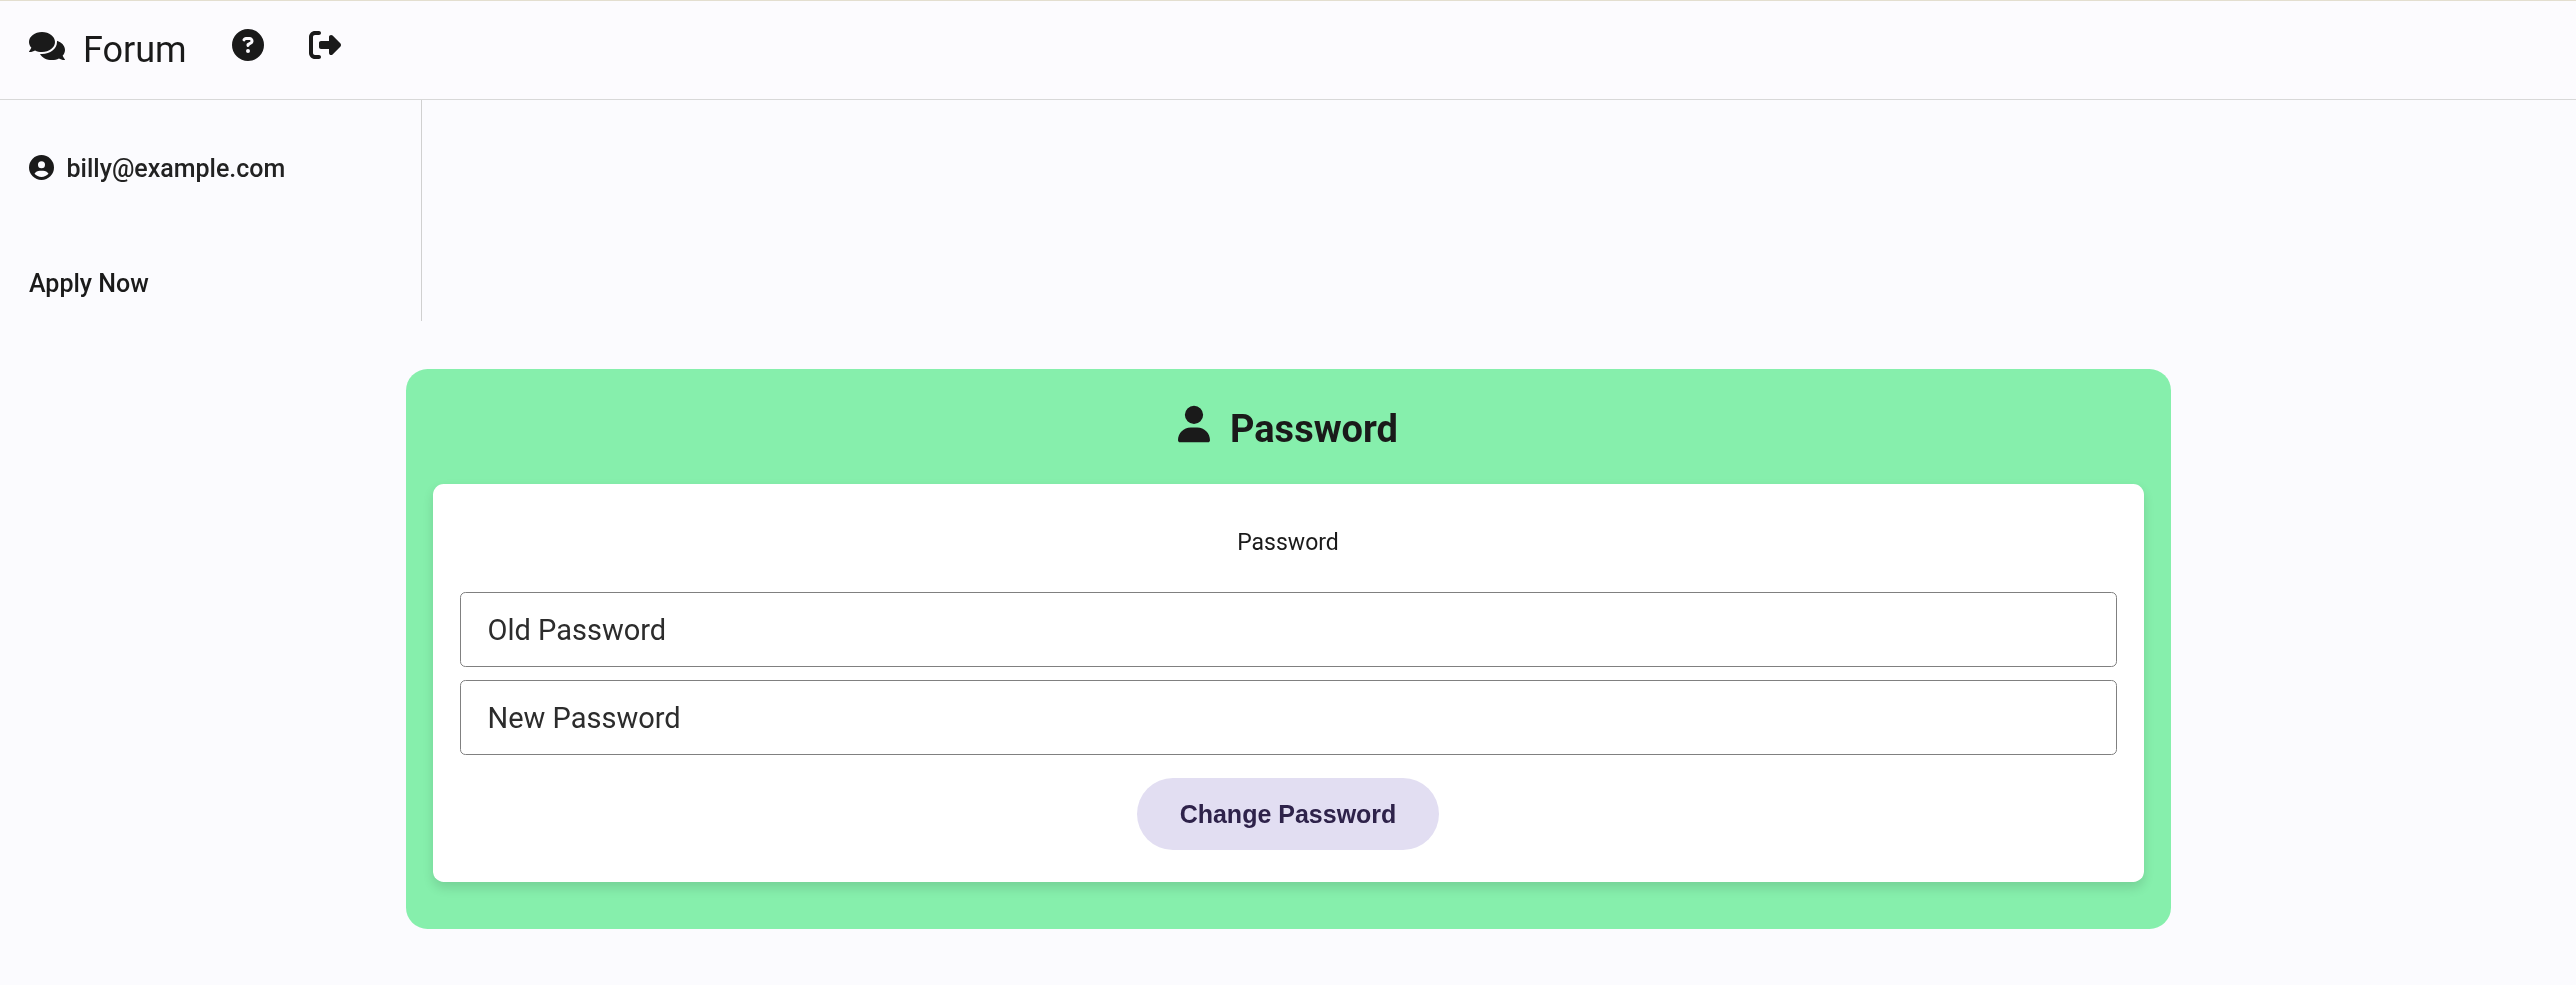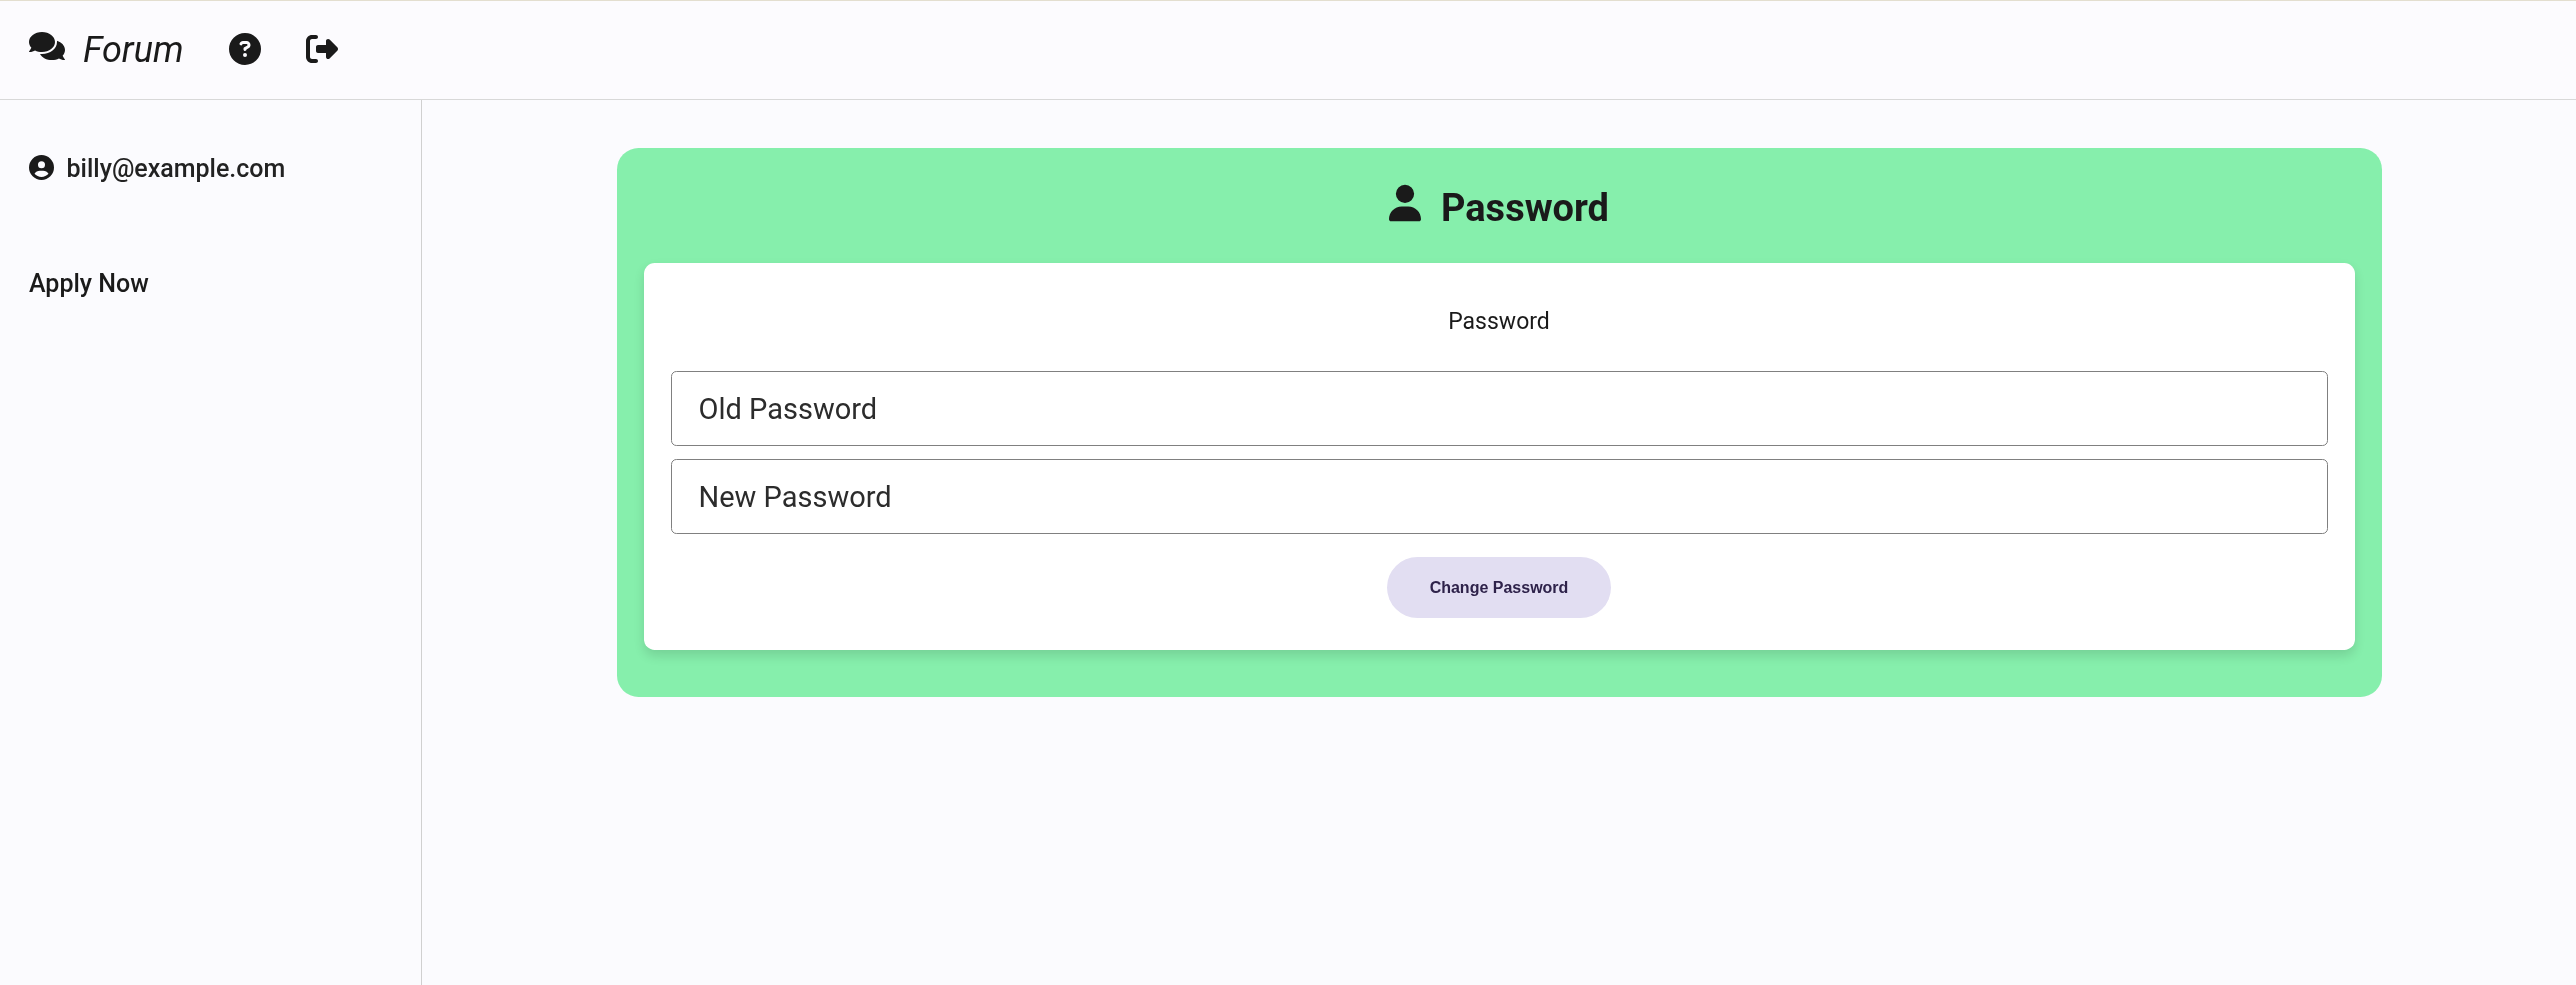--- a/index.html
+++ b/index.html
@@ -42,38 +42,37 @@
       width: 100%;
       background: #1a1a1a;
       border-radius: 1.8px;
     }
     .app-title {
       font-size: 36px;
       font-weight: 400;
     }
     .header-right {
       display: flex;
-      align-items: center;
       gap: 45px;
-      font-style: italic;
     }
     .forum-link {
       display: flex;
       align-items: center;
       gap: 18px;
       font-size: 36px;
       cursor: pointer;
     }
     .icon-svg { display: inline-block; }
     .header-icon { cursor: pointer; }
 
     
     .content {
       display: flex;
       height: calc(100% - 100px);
+      flex-direction: column;
     }
 
     
     .sidebar {
       width: 422px;
       border-right: 0.9px solid #d0d0d0;
       padding: 54px 9px 0 9px;
     }
     .sidebar-user {
       display: flex;
@@ -164,21 +163,21 @@
     .input::placeholder { color: #2c2c2c; }
 
     .btn-row {
       display: flex;
       justify-content: center;
     }
     .btn {
       border: none;
       border-radius: 36px;
       padding: 21.5px 43px;
-      font-size: 16px;
+      font-size: 25px;
       font-weight: 700;
       cursor: pointer;
     }
     .btn-light {
       background: #e2def2;
       color: #2e224a;
     }
     .btn-primary {
       background: #6f5ba2;
       color: #ffffff;

